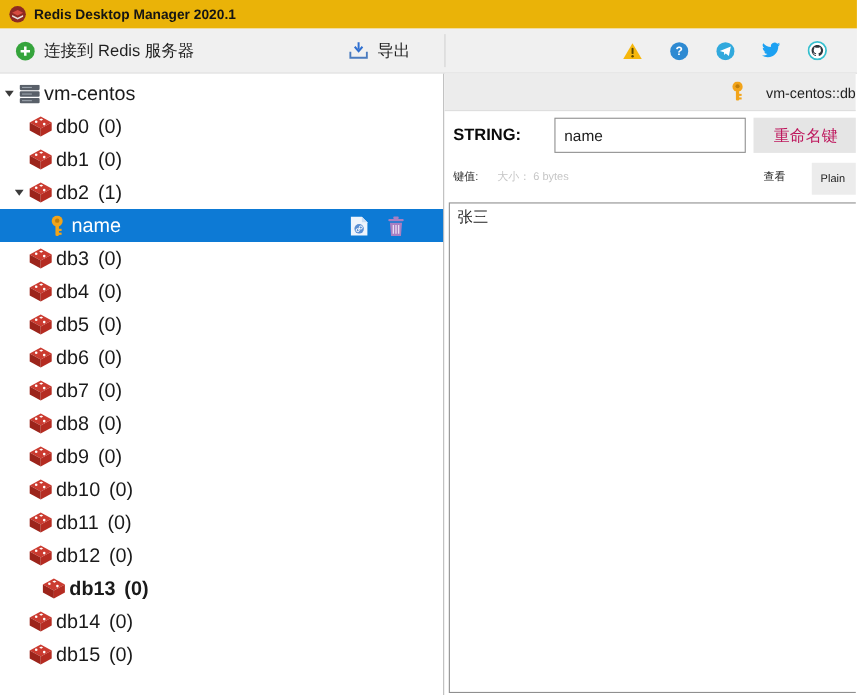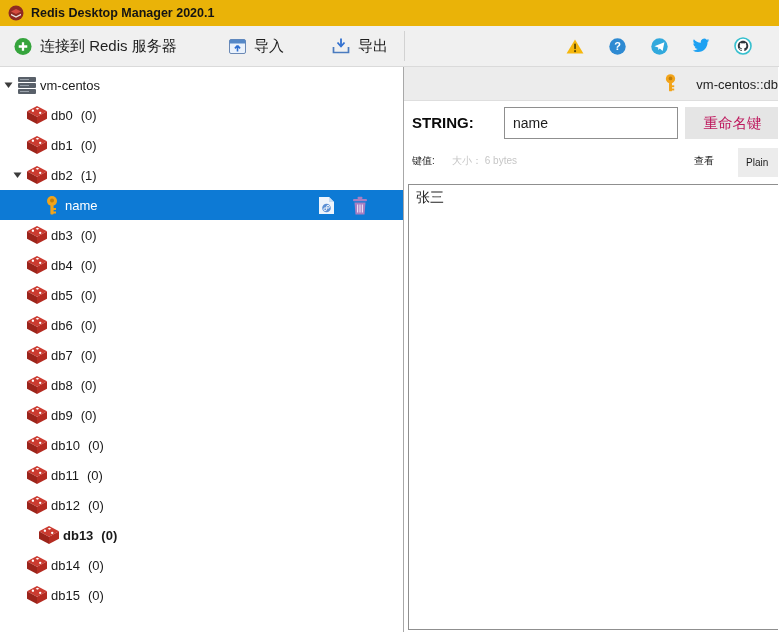--- a/index.html
+++ b/index.html
@@ -9,30 +9,30 @@
               background:#eab308; display:flex; align-items:center; padding-left:8px; }
   .titlebar .app-icon { width:16px; height:16px; display:flex; }
   .title-text { margin-left:7px; font-size:12.5px; font-weight:600; color:#141414; }
 
   .toolbar { position:absolute; top:26px; left:0; width:779px; height:41px;
              background:#f0f0f0; border-bottom:1px solid #dadada; }
   .tb-item { position:absolute; top:0; height:40px; display:flex; align-items:center;
              gap:8px; font-size:15px; color:#1f1f1f; cursor:default; }
   .tb-connect { left:14px; }
   .tb-import  { left:228px; }
-  .tb-export  { left:332px; }
+  .tb-export  { left:317px; }
   .tb-sep { position:absolute; left:404px; top:5px; width:1px; height:30px; background:#d2d2d2; }
   .tb-right { position:absolute; left:566px; top:0; height:40px; display:flex;
               align-items:center; gap:24px; }
   .tb-icon { width:18px; height:18px; display:flex; align-items:center; justify-content:center; }
 
   .main { position:absolute; top:67px; left:0; width:779px; height:565px; display:flex; }
   .left-panel { width:404px; height:100%; background:#fff; border-right:1px solid #a8a8a8;
                 position:relative; overflow:hidden; }
-  .tree { padding-top:3px; font-size:13px; color:#1a1a1a; }
+  .tree { padding-top:3px; font-size:18px; color:#1a1a1a; }
   .tree-row { height:30px; display:flex; align-items:center; position:relative; white-space:nowrap; }
   .tree-row .arrow { width:10px; margin-right:3px; display:flex; flex:none; }
   .tree-row .row-icon { display:flex; flex:none; margin-right:3px; }
   .tree-row .lbl { }
   .tree-row .count { margin-left:8px; }
   .tree-row.selected { background:#0d7ad5; color:#fff; }
   .row-actions { position:absolute; left:318px; top:0; height:100%; display:flex;
                  align-items:center; gap:17px; }
   .row-actions span { display:flex; cursor:pointer; }
 
@@ -78,30 +78,20 @@
 
 <div class="toolbar">
   <div class="tb-item tb-connect">
     <span class="tb-icon">
       <svg width="19" height="19" viewBox="0 0 19 19">
           <circle cx="9.5" cy="9.5" r="9" fill="#35a43c"></circle>
           <path d="M9.5 5 v9 M5 9.5 h9" stroke="#fff" stroke-width="2.4"></path>
         </svg>
     </span>
     <span>连接到 Redis 服务器</span>
-  </div>
-  <div class="tb-item tb-import">
-    <span class="tb-icon">
-      <svg width="17" height="15" viewBox="0 0 17 15">
-          <rect x="0.5" y="0.5" width="16" height="14" rx="1.5" fill="#eaf2fc" stroke="#6b89b5"></rect>
-          <path d="M0.5 2 a1.5 1.5 0 0 1 1.5 -1.5 h13 a1.5 1.5 0 0 1 1.5 1.5 v2.5 h-16 Z" fill="#5588c7"></path>
-          <path d="M8.5 12.5 V7.2 M8.5 6.6 l-2.6 2.8 M8.5 6.6 l2.6 2.8" stroke="#2f6fd0" stroke-width="1.6" fill="none"></path>
-        </svg>
-    </span>
-    <span>导入</span>
   </div>
   <div class="tb-item tb-export">
     <span class="tb-icon">
       <svg width="18" height="16" viewBox="0 0 18 16">
           <path d="M9 0.5 v6.5" stroke="#2f6fd0" stroke-width="1.8"></path>
           <path d="M5.5 4.5 L9 8.5 L12.5 4.5" fill="none" stroke="#2f6fd0" stroke-width="1.8"></path>
           <path d="M1.5 9 v5.5 h15 V9" fill="none" stroke="#4a7bbf" stroke-width="1.7"></path>
         </svg>
     </span>
     <span>导出</span>

